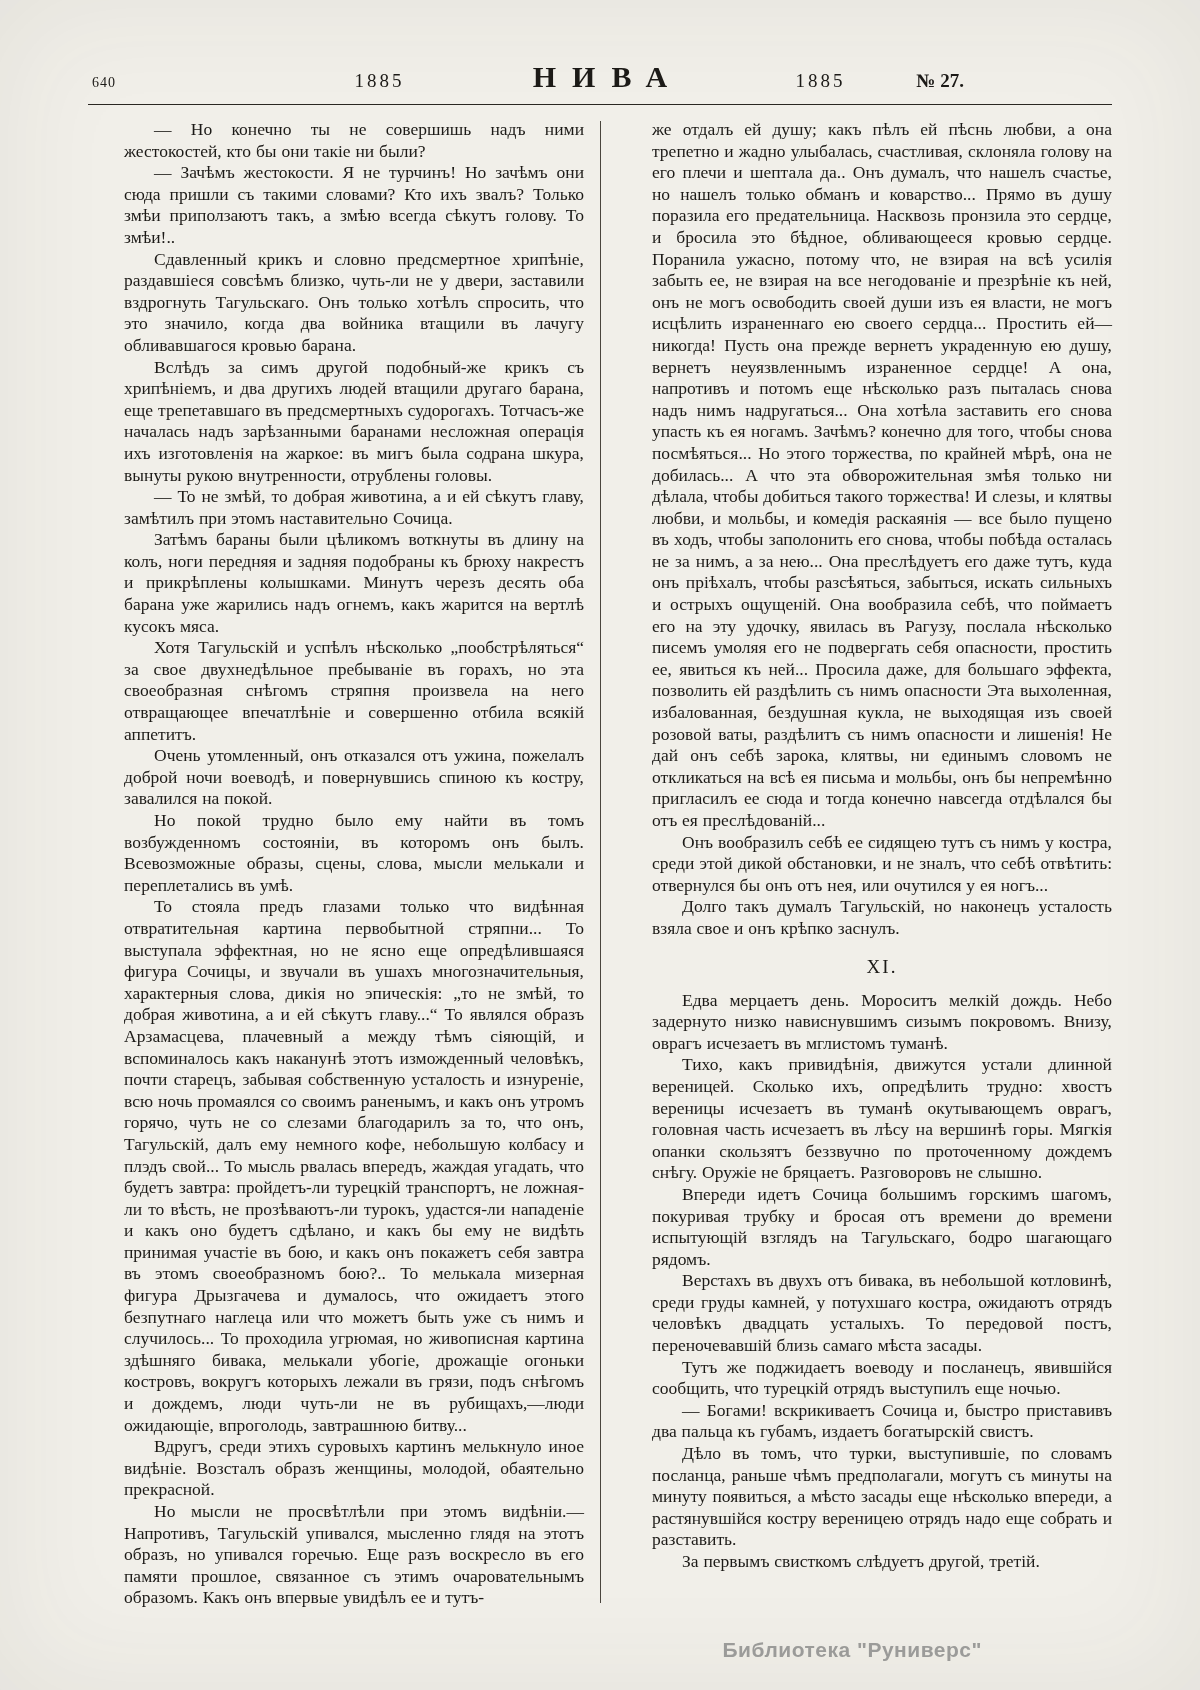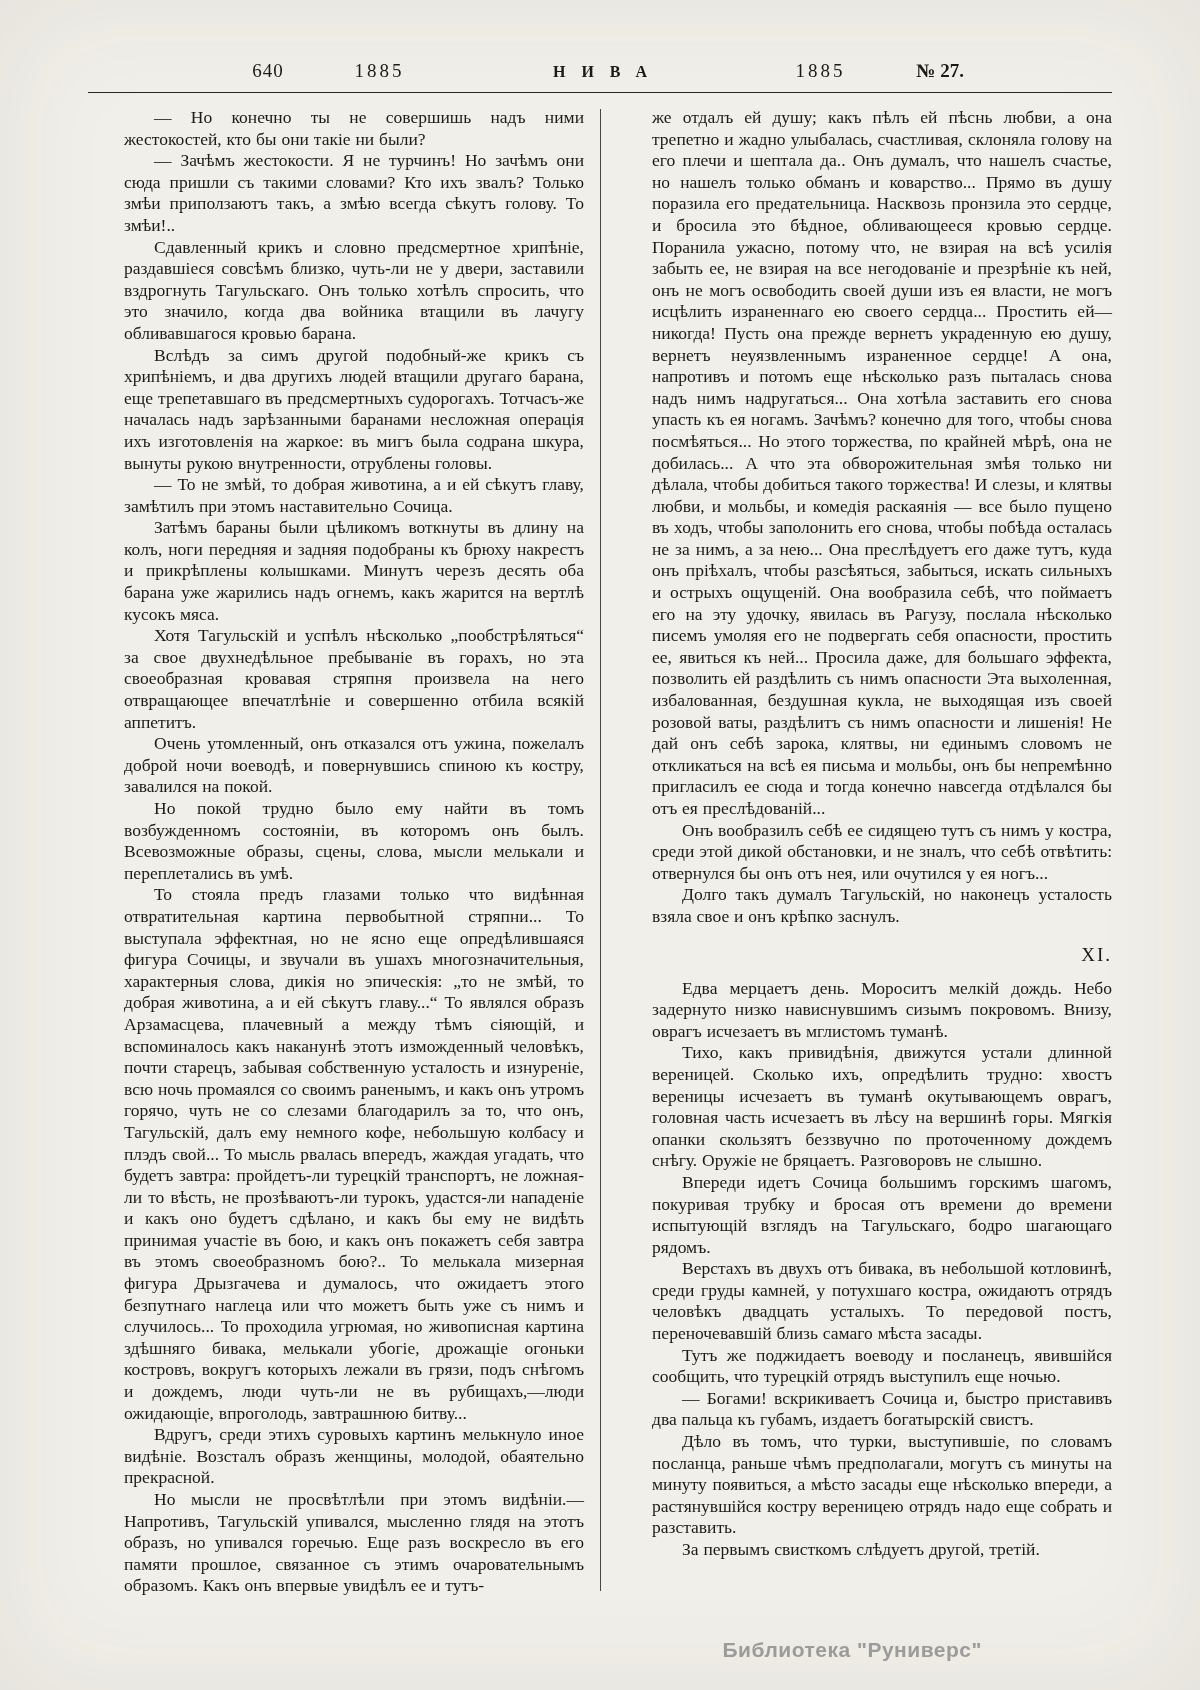--- a/index.html
+++ b/index.html
@@ -20,31 +20,31 @@
     color: #1c1a17;
     overflow: hidden;
   }
   .page-header {
     display: grid;
     grid-template-columns: 1fr 1fr 1.3fr 1fr 1fr;
     align-items: baseline;
     padding: 0 4px 10px 4px;
   }
   .pageno {
-    font-size: 19px;
-    text-align: right;
+    font-size: 14px;
+    text-align: left;
     letter-spacing: 1px;
   }
   .year {
     font-size: 19px;
     text-align: center;
     letter-spacing: 3px;
   }
   .masthead {
-    font-size: 16px;
+    font-size: 30px;
     font-weight: bold;
     text-align: center;
     letter-spacing: 16px;
     text-indent: 16px;
   }
   .issue {
     font-size: 19px;
     font-weight: bold;
   }
   .header-rule {
@@ -80,21 +80,21 @@
     text-align: justify;
     text-indent: 30px;
     hyphens: auto;
     word-spacing: 0.5px;
   }
   .para.no-indent { text-indent: 0; }
   .chapter-heading {
     margin: 16px 0 12px 0;
     font-size: 19px;
     font-weight: normal;
-    text-align: right;
+    text-align: center;
     letter-spacing: 2px;
   }
   .watermark {
     position: absolute;
     right: 218px;
     bottom: 28px;
     font-family: "Liberation Sans", "DejaVu Sans", sans-serif;
     font-size: 21px;
     font-weight: bold;
     color: #9b9b99;
@@ -117,21 +117,21 @@
   <div class="header-rule"></div>
 
   <main class="columns">
     <section class="column left" id="left-column">
         <p class="para">— Но конечно ты не совершишь надъ ними жестокостей, кто бы они такіе ни были?</p>
         <p class="para">— Зачѣмъ жестокости. Я не турчинъ! Но зачѣмъ они сюда пришли съ такими словами? Кто ихъ звалъ? Только змѣи приползаютъ такъ, а змѣю всегда сѣкутъ голову. То змѣи!..</p>
         <p class="para">Сдавленный крикъ и словно предсмертное хрипѣніе, раздавшіеся совсѣмъ близко, чуть-ли не у двери, заставили вздрогнуть Тагульскаго. Онъ только хотѣлъ спросить, что это значило, когда два войника втащили въ лачугу обливавшагося кровью барана.</p>
         <p class="para">Вслѣдъ за симъ другой подобный-же крикъ съ хрипѣніемъ, и два другихъ людей втащили другаго барана, еще трепетавшаго въ предсмертныхъ судорогахъ. Тотчасъ-же началась надъ зарѣзанными баранами несложная операція ихъ изготовленія на жаркое: въ мигъ была содрана шкура, вынуты рукою внутренности, отрублены головы.</p>
         <p class="para">— То не змѣй, то добрая животина, а и ей сѣкутъ главу, замѣтилъ при этомъ наставительно Сочица.</p>
         <p class="para">Затѣмъ бараны были цѣликомъ воткнуты въ длину на колъ, ноги передняя и задняя подобраны къ брюху накрестъ и прикрѣплены колышками. Минутъ черезъ десять оба барана уже жарились надъ огнемъ, какъ жарится на вертлѣ кусокъ мяса.</p>
-        <p class="para">Хотя Тагульскій и успѣлъ нѣсколько „пообстрѣляться“ за свое двухнедѣльное пребываніе въ горахъ, но эта своеобразная кровавая стряпня произвела на него отвращающее впечатлѣніе и совершенно отбила всякій аппетитъ.</p>
+        <p class="para">Хотя Тагульскій и успѣлъ нѣсколько „пообстрѣляться“ за свое двухнедѣльное пребываніе въ горахъ, но эта своеобразная снѣгомъ стряпня произвела на него отвращающее впечатлѣніе и совершенно отбила всякій аппетитъ.</p>
         <p class="para">Очень утомленный, онъ отказался отъ ужина, пожелалъ доброй ночи воеводѣ, и повернувшись спиною къ костру, завалился на покой.</p>
         <p class="para">Но покой трудно было ему найти въ томъ возбужденномъ состояніи, въ которомъ онъ былъ. Всевозможные образы, сцены, слова, мысли мелькали и переплетались въ умѣ.</p>
         <p class="para">То стояла предъ глазами только что видѣнная отвратительная картина первобытной стряпни... То выступала эффектная, но не ясно еще опредѣлившаяся фигура Сочицы, и звучали въ ушахъ многозначительныя, характерныя слова, дикія но эпическія: „то не змѣй, то добрая животина, а и ей сѣкутъ главу...“ То являлся образъ Арзамасцева, плачевный а между тѣмъ сіяющій, и вспоминалось какъ наканунѣ этотъ изможденный человѣкъ, почти старецъ, забывая собственную усталость и изнуреніе, всю ночь промаялся со своимъ раненымъ, и какъ онъ утромъ горячо, чуть не со слезами благодарилъ за то, что онъ, Тагульскій, далъ ему немного кофе, небольшую колбасу и плэдъ свой... То мысль рвалась впередъ, жаждая угадать, что будетъ завтра: пройдетъ-ли турецкій транспортъ, не ложная-ли то вѣсть, не прозѣваютъ-ли турокъ, удастся-ли нападеніе и какъ оно будетъ сдѣлано, и какъ бы ему не видѣть принимая участіе въ бою, и какъ онъ покажетъ себя завтра въ этомъ своеобразномъ бою?.. То мелькала мизерная фигура Дрызгачева и думалось, что ожидаетъ этого безпутнаго наглеца или что можетъ быть уже съ нимъ и случилось... То проходила угрюмая, но живописная картина здѣшняго бивака, мелькали убогіе, дрожащіе огоньки костровъ, вокругъ которыхъ лежали въ грязи, подъ снѣгомъ и дождемъ, люди чуть-ли не въ рубищахъ,—люди ожидающіе, впроголодь, завтрашнюю битву...</p>
         <p class="para">Вдругъ, среди этихъ суровыхъ картинъ мелькнуло иное видѣніе. Возсталъ образъ женщины, молодой, обаятельно прекрасной.</p>
         <p class="para">Но мысли не просвѣтлѣли при этомъ видѣніи.—Напротивъ, Тагульскій упивался, мысленно глядя на этотъ образъ, но упивался горечью. Еще разъ воскресло въ его памяти прошлое, связанное съ этимъ очаровательнымъ образомъ. Какъ онъ впервые увидѣлъ ее и тутъ-</p>
       </section>
     <section class="column right" id="right-column">
         <p class="para no-indent">же отдалъ ей душу; какъ пѣлъ ей пѣснь любви, а она трепетно и жадно улыбалась, счастливая, склоняла голову на его плечи и шептала да.. Онъ думалъ, что нашелъ счастье, но нашелъ только обманъ и коварство... Прямо въ душу поразила его предательница. Насквозь пронзила это сердце, и бросила это бѣдное, обливающееся кровью сердце. Поранила ужасно, потому что, не взирая на всѣ усилія забыть ее, не взирая на все негодованіе и презрѣніе къ ней, онъ не могъ освободить своей души изъ ея власти, не могъ исцѣлить израненнаго ею своего сердца... Простить ей—никогда! Пусть она прежде вернетъ украденную ею душу, вернетъ неуязвленнымъ израненное сердце! А она, напротивъ и потомъ еще нѣсколько разъ пыталась снова надъ нимъ надругаться... Она хотѣла заставить его снова упасть къ ея ногамъ. Зачѣмъ? конечно для того, чтобы снова посмѣяться... Но этого торжества, по крайней мѣрѣ, она не добилась... А что эта обворожительная змѣя только ни дѣлала, чтобы добиться такого торжества! И слезы, и клятвы любви, и мольбы, и комедія раскаянія — все было пущено въ ходъ, чтобы заполонить его снова, чтобы побѣда осталась не за нимъ, а за нею... Она преслѣдуетъ его даже тутъ, куда онъ пріѣхалъ, чтобы разсѣяться, забыться, искать сильныхъ и острыхъ ощущеній. Она вообразила себѣ, что поймаетъ его на эту удочку, явилась въ Рагузу, послала нѣсколько писемъ умоляя его не подвергать себя опасности, простить ее, явиться къ ней... Просила даже, для большаго эффекта, позволить ей раздѣлить съ нимъ опасности Эта выхоленная, избалованная, бездушная кукла, не выходящая изъ своей розовой ваты, раздѣлитъ съ нимъ опасности и лишенія! Не дай онъ себѣ зарока, клятвы, ни единымъ словомъ не откликаться на всѣ ея письма и мольбы, онъ бы непремѣнно пригласилъ ее сюда и тогда конечно навсегда отдѣлался бы отъ ея преслѣдованій...</p>
         <p class="para">Онъ вообразилъ себѣ ее сидящею тутъ съ нимъ у костра, среди этой дикой обстановки, и не зналъ, что себѣ отвѣтить: отвернулся бы онъ отъ нея, или очутился у ея ногъ...</p>
         <p class="para">Долго такъ думалъ Тагульскій, но наконецъ усталость взяла свое и онъ крѣпко заснулъ.</p>

